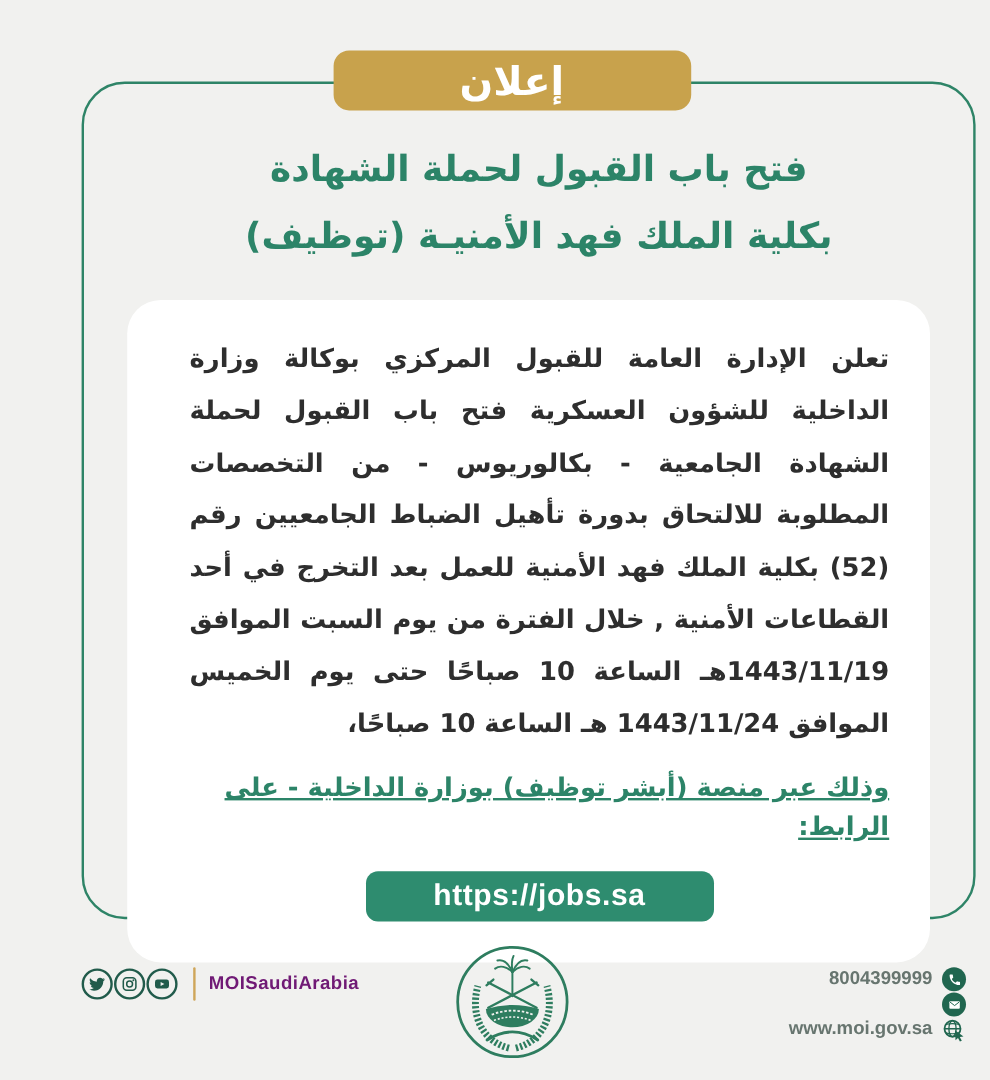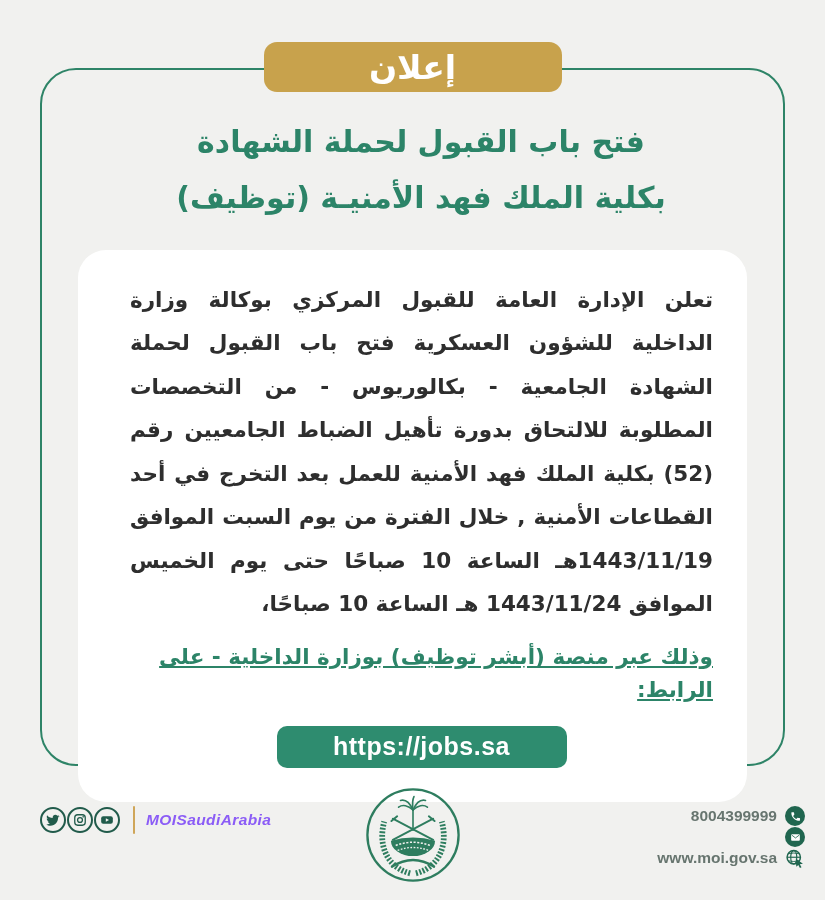--- a/index.html
+++ b/index.html
@@ -2,21 +2,21 @@
 <html lang="ar"><head>
 <meta charset="utf-8">
 <style>
   html,body{margin:0;padding:0;}
   body{
     width:825px;height:900px;overflow:hidden;
     background:#f1f1ef;
     font-family:"DejaVu Sans",sans-serif;
     position:relative;
   }
-  .page{position:absolute;inset:0;}
+  .page{position:absolute;inset:0;margin-left:28px;}
 
   
   .card{
     position:absolute;left:40px;top:68px;width:745px;height:698px;
     border:2px solid #2e8467;border-radius:36px;
     box-sizing:border-box;
   }
   
   .badge{
     position:absolute;left:50%;top:42px;transform:translateX(-50%);
@@ -74,23 +74,22 @@
   .s-icon{
     width:26px;height:26px;border:2px solid #215b4b;border-radius:50%;
     box-sizing:border-box;display:flex;align-items:center;justify-content:center;
     flex:0 0 auto;
   }
   .s-icon svg{width:14px;height:14px;display:block;}
   .v-divider{
     width:2px;height:28px;background:#cfa659;border-radius:1px;margin:0 11px 0 13px;
   }
   .handle{
-    color:#8b5cf6;font-weight:700;font-size:15.5px;letter-spacing:.4px;
+    color:#701a75;font-weight:700;font-size:15.5px;letter-spacing:.4px;
     font-family:"Liberation Sans","DejaVu Sans",sans-serif;
-    font-style:italic;
   }
 
   .footer-logo{
     position:absolute;left:50%;top:787px;transform:translateX(-50%);
     width:96px;height:96px;
   }
 
   .footer-contact{
     position:absolute;right:20px;top:806px;
     display:flex;flex-direction:column;align-items:flex-end;gap:1px;

